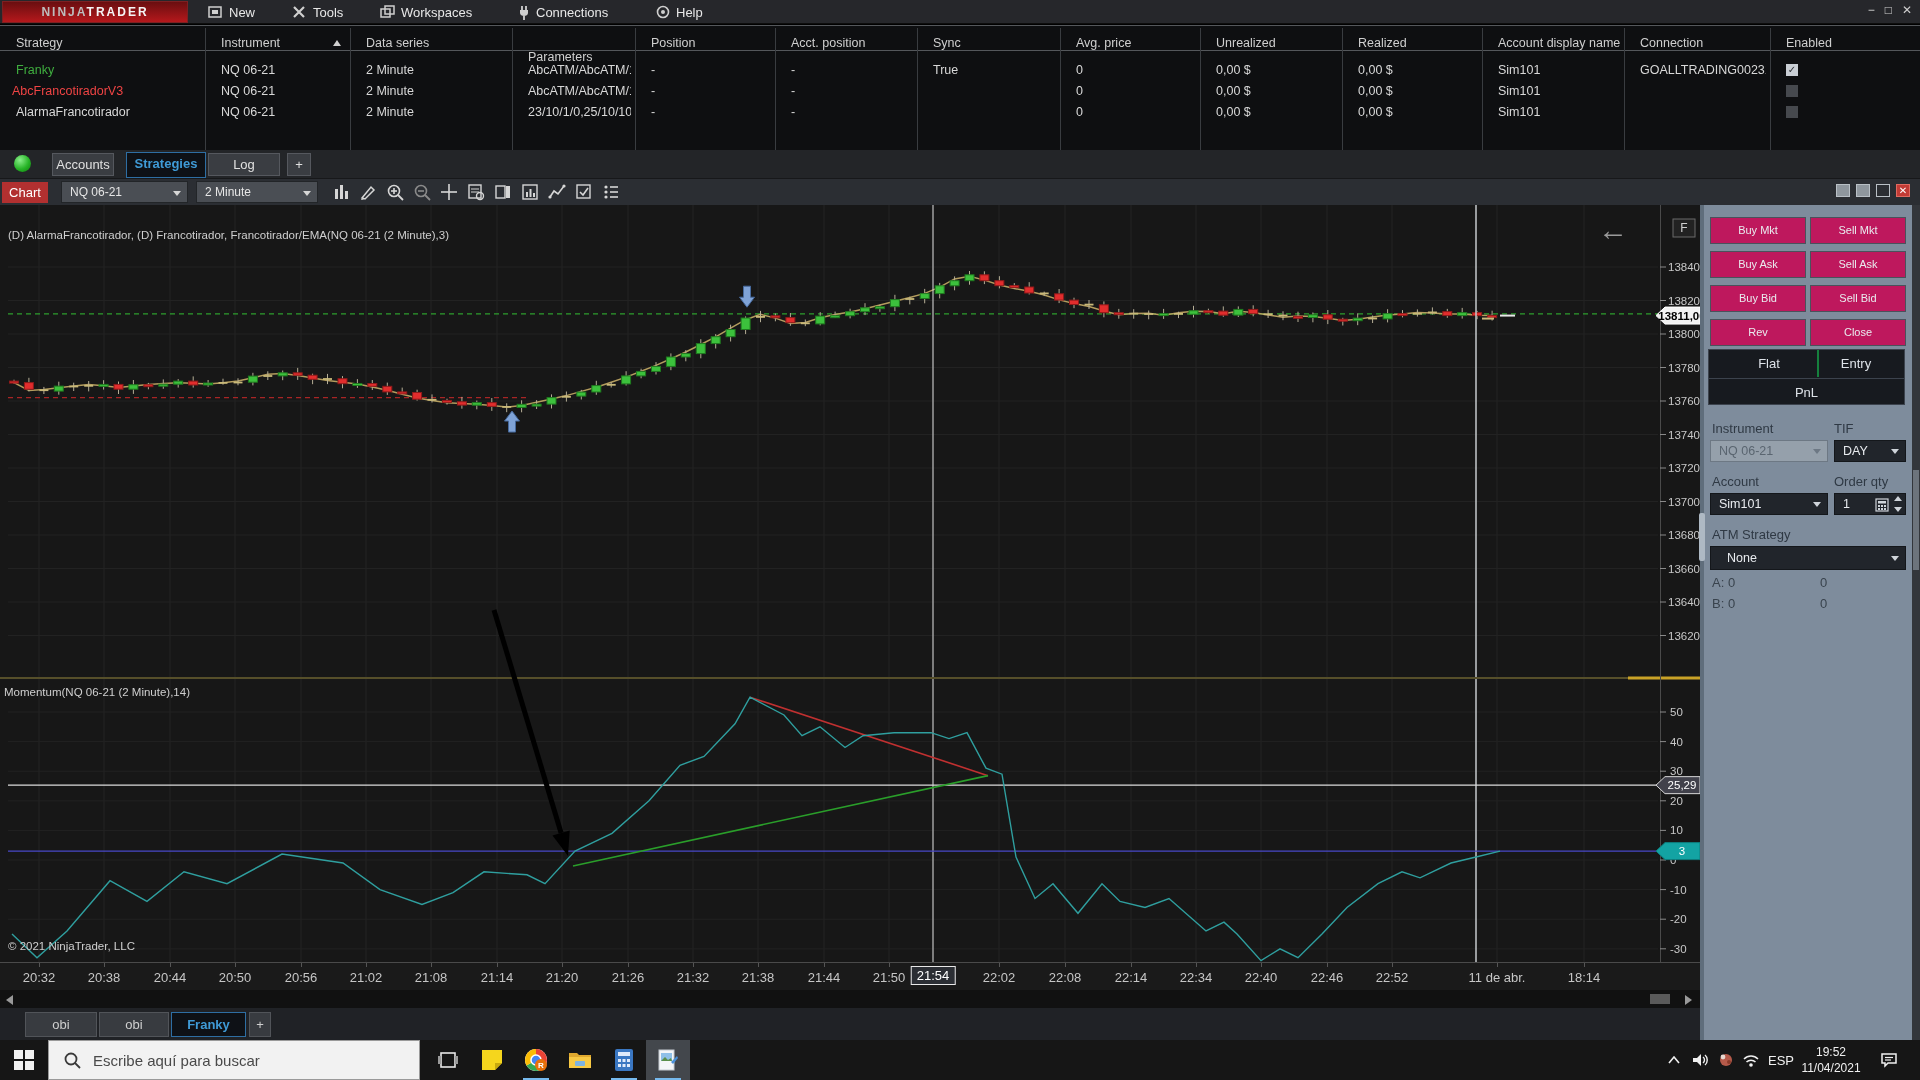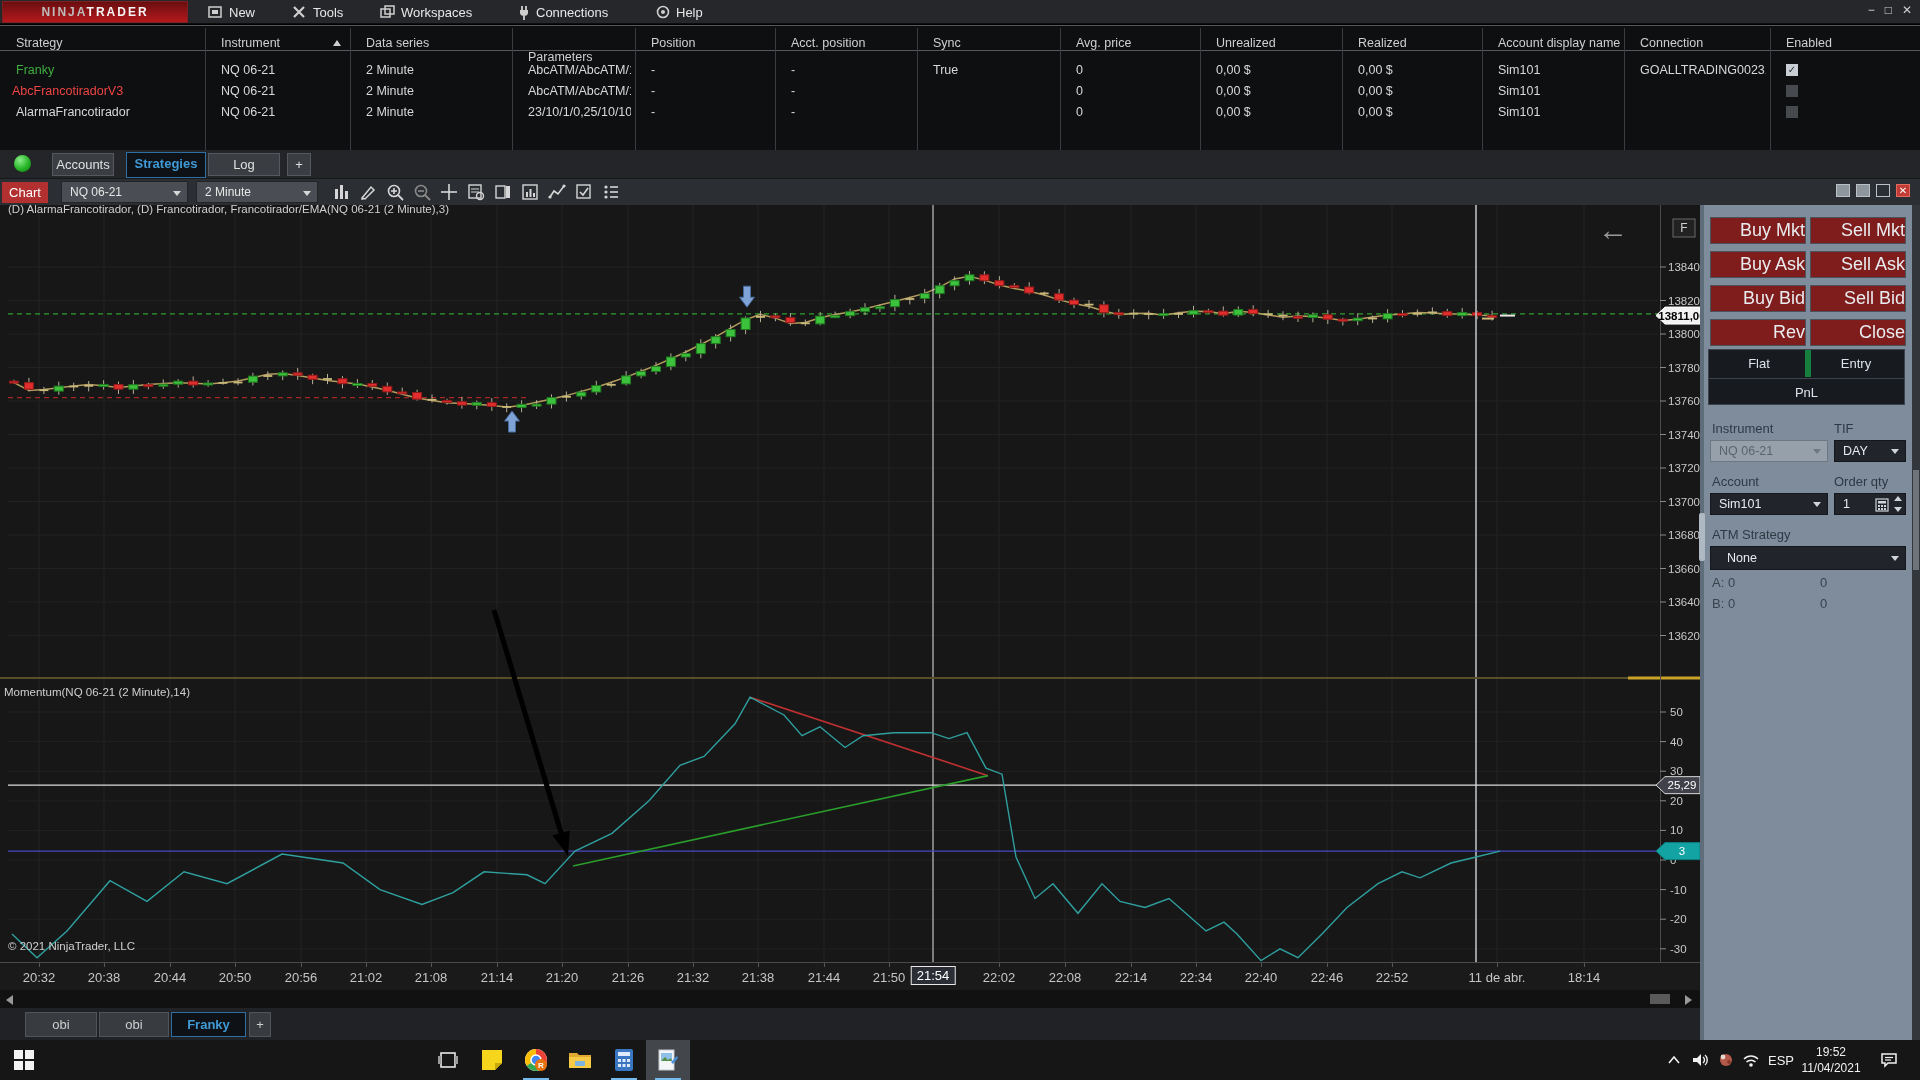--- a/index.html
+++ b/index.html
@@ -49,21 +49,21 @@
   .tlab.boxed { top:3px; border:1px solid #e8e8e8; background:#2b2e34; color:#fff; padding:1px 5px; }
   .ttick { position:absolute; top:0; width:1px; height:4px; background:#555; }
   
   #hscroll { position:absolute; left:0; top:990px; width:1700px; height:18px; background:#111; z-index:5; }
   
   #pagetabs { position:absolute; left:0; top:1008px; width:1700px; height:32px; background:#202226; z-index:5; }
   .ptab { position:absolute; top:4px; height:25px; font-size:13px; line-height:23px; text-align:center; background:#383b40; color:#cfcfcf; border:1px solid #515459; }
   .ptab.active { background:#0e1116; color:#3f9ad6; border:1.5px solid #2e6ea3; font-weight:bold; }
   
   #orderpanel { position:absolute; left:1700px; top:205px; width:212px; height:835px; background:#7e8c9c; z-index:10; }
-  .obtn { position:absolute; width:96px; height:27px; background:#7f1d1d; border:1px solid #4a525c; color:#e9ecef; font-size:18px; text-align:right; line-height:25px; }
+  .obtn { position:absolute; width:96px; height:27px; background:#be185d; border:1px solid #4a525c; color:#e9ecef; font-size:11px; text-align:center; line-height:25px; }
   #fepblock { position:absolute; left:8px; top:144px; width:197px; height:56px; background:#171a1f; border:1px solid #3c434d; color:#dde2e8; font-size:13px; }
   #fepblock .cell { position:absolute; text-align:center; line-height:27px; }
   .plabel { position:absolute; color:#2f3944; font-size:13px; }
   .pfield { position:absolute; height:22px; font-size:12.5px; line-height:20px; padding-left:8px; }
   .pfield.dark { background:#21252b; border:1px solid #14171b; color:#e8ebef; }
   .pfield.disabled { background:#95a0ab; border:1px solid #6d7884; color:#5a6570; }
   .pfield .chev { position:absolute; right:6px; top:8px; width:0; height:0; border-left:4px solid transparent; border-right:4px solid transparent; border-top:5px solid #cfd4da; }
   .pfield.disabled .chev { border-top-color:#6d7884; }
   .abrow { position:absolute; color:#39434d; font-size:13px; }
   #panelscroll { position:absolute; left:1912px; top:205px; width:8px; height:835px; background:#33363b; z-index:11; }
@@ -592,21 +592,21 @@
         <rect x="1673" y="14" width="22" height="18" fill="#222" stroke="#6a6a6a"></rect>
         <text x="1684" y="27" font-size="12" fill="#d0d0d0" text-anchor="middle">F</text>
         <polygon points="1656,580.1416 1665,571.6416 1700,571.6416 1700,588.6416 1665,588.6416" fill="#41414b" stroke="#d8d8d8"></polygon>
         <text x="1682" y="584.1416" font-size="11.5" fill="#fff" text-anchor="middle">25,29</text>
         <polygon points="1656,646.12 1665,637.62 1700,637.62 1700,654.62 1665,654.62" fill="#13a3a3" stroke="#0d7d7d"></polygon>
         <text x="1682" y="650.12" font-size="11.5" fill="#fff" text-anchor="middle">3</text>
         <polygon points="1656,110.57499999999999 1665,102.07499999999999 1700,102.07499999999999 1700,119.07499999999999 1665,119.07499999999999" fill="#f2f2f2" stroke="#ffffff"></polygon>
         <text x="1682" y="114.57499999999999" font-size="11.5" fill="#000" text-anchor="middle" font-weight="bold">13811,00</text>
       </svg></div>
 </div>
-<div class="ovl" style="left:8px;top:203px;z-index:6">(D) AlarmaFrancotirador, (D) Francotirador, Francotirador/EMA(NQ 06-21 (2 Minute),3)</div>
+<div class="ovl" style="left:8px;top:229px;z-index:6">(D) AlarmaFrancotirador, (D) Francotirador, Francotirador/EMA(NQ 06-21 (2 Minute),3)</div>
 <div class="ovl" style="left:4px;top:686px;z-index:6">Momentum(NQ 06-21 (2 Minute),14)</div>
 <div class="ovl" style="left:8px;top:940px;z-index:6">© 2021 NinjaTrader, LLC</div>
 <div id="backarrow">←</div>
 
 <div id="timeaxis">
     <div class="ttick" style="left:39px"></div>
     <div class="tlab" style="left:39px">20:32</div>
     <div class="ttick" style="left:104px"></div>
     <div class="tlab" style="left:104px">20:38</div>
     <div class="ttick" style="left:170px"></div>
@@ -670,21 +670,21 @@
       <div class="obtn" style="left:10px;top:12px">Buy Mkt</div>
       <div class="obtn" style="left:110px;top:12px">Sell Mkt</div>
       <div class="obtn" style="left:10px;top:46px">Buy Ask</div>
       <div class="obtn" style="left:110px;top:46px">Sell Ask</div>
       <div class="obtn" style="left:10px;top:80px">Buy Bid</div>
       <div class="obtn" style="left:110px;top:80px">Sell Bid</div>
       <div class="obtn" style="left:10px;top:114px">Rev</div>
       <div class="obtn" style="left:110px;top:114px">Close</div>
     </div>
   <div id="fepblock">
-    <div class="cell" style="left:4px;top:0;width:98px;height:27px;border-right:6px solid #15803d">Flat</div>
+    <div class="cell" style="left:12px;top:0;width:98px;height:27px;border-right:2px solid #15803d">Flat</div>
     <div class="cell" style="left:99px;top:0;width:96px;height:27px">Entry</div>
     <div class="cell" style="left:0;top:28px;width:195px;height:27px;border-top:1px solid #3c434d">PnL</div>
   </div>
   <div class="plabel" style="left:12px;top:216px">Instrument</div>
   <div class="plabel" style="left:134px;top:216px">TIF</div>
   <div class="pfield disabled" style="left:10px;top:235px;width:118px"><span>NQ 06-21</span><span class="chev"></span></div>
   <div class="pfield dark" style="left:134px;top:235px;width:72px"><span>DAY</span><span class="chev"></span></div>
   <div class="plabel" style="left:12px;top:269px">Account</div>
   <div class="plabel" style="left:134px;top:269px">Order qty</div>
   <div class="pfield dark" style="left:10px;top:288px;width:118px"><span>Sim101</span><span class="chev"></span></div>
@@ -718,20 +718,27 @@
 
 <div id="taskbar">
   <div id="startbtn">
       <div class="wlogo">
         <div></div>
         <div></div>
         <div></div>
         <div></div>
       </div>
     </div>
+  <div id="searchbox">
+    <svg width="18" height="18" style="margin-left:14px">
+        <circle cx="8" cy="8" r="5.5" fill="none" stroke="#3a3a3a" stroke-width="1.8"></circle>
+        <line x1="12" y1="12" x2="17" y2="17" stroke="#3a3a3a" stroke-width="1.8"></line>
+      </svg>
+    <span class="ph">Escribe aquí para buscar</span>
+  </div>
   <div class="ticon" style="left:426px">
     <svg width="20" height="20">
         <rect x="3" y="3" width="14" height="14" fill="none" stroke="#e8e8e8" stroke-width="1.6"></rect>
         <rect x="0" y="6" width="3" height="8" fill="#9a9a9a"></rect>
         <rect x="17" y="6" width="3" height="8" fill="#9a9a9a"></rect>
       </svg>
   </div>
   <div class="ticon" style="left:470px">
     <svg width="22" height="22">
         <path d="M1 1 H21 V14 L14 21 H1 Z" fill="#f5d61d"></path>

